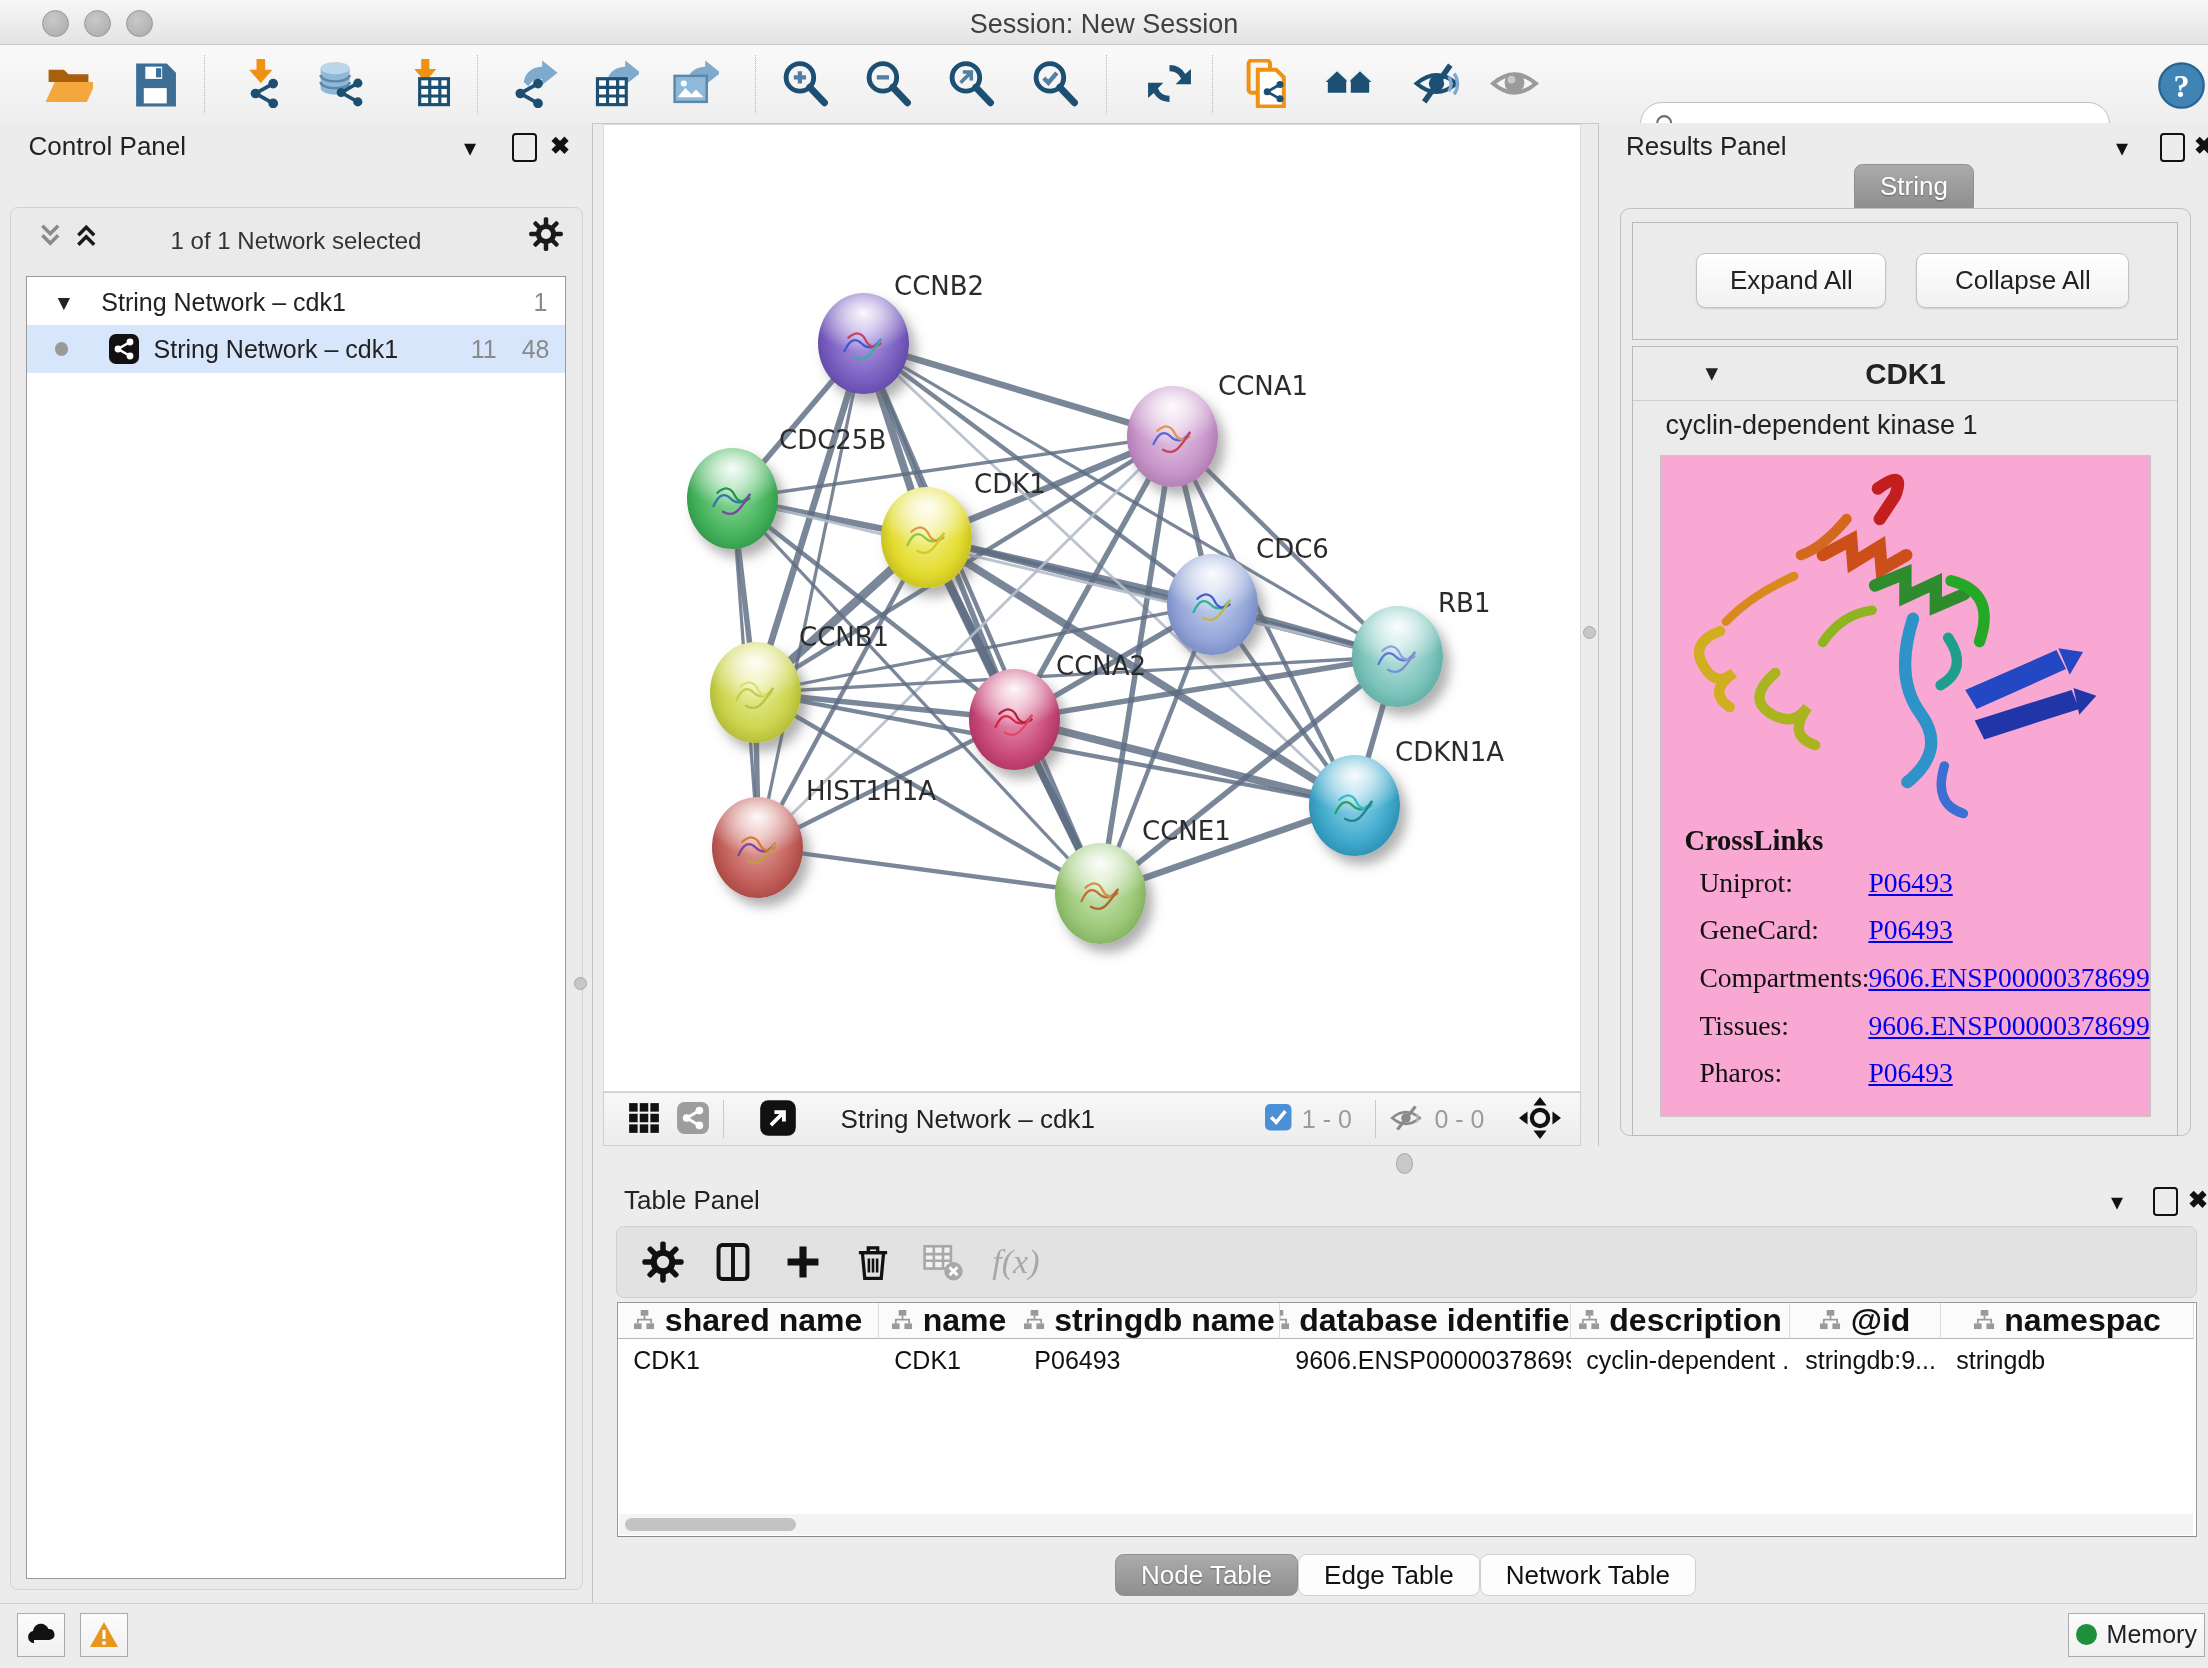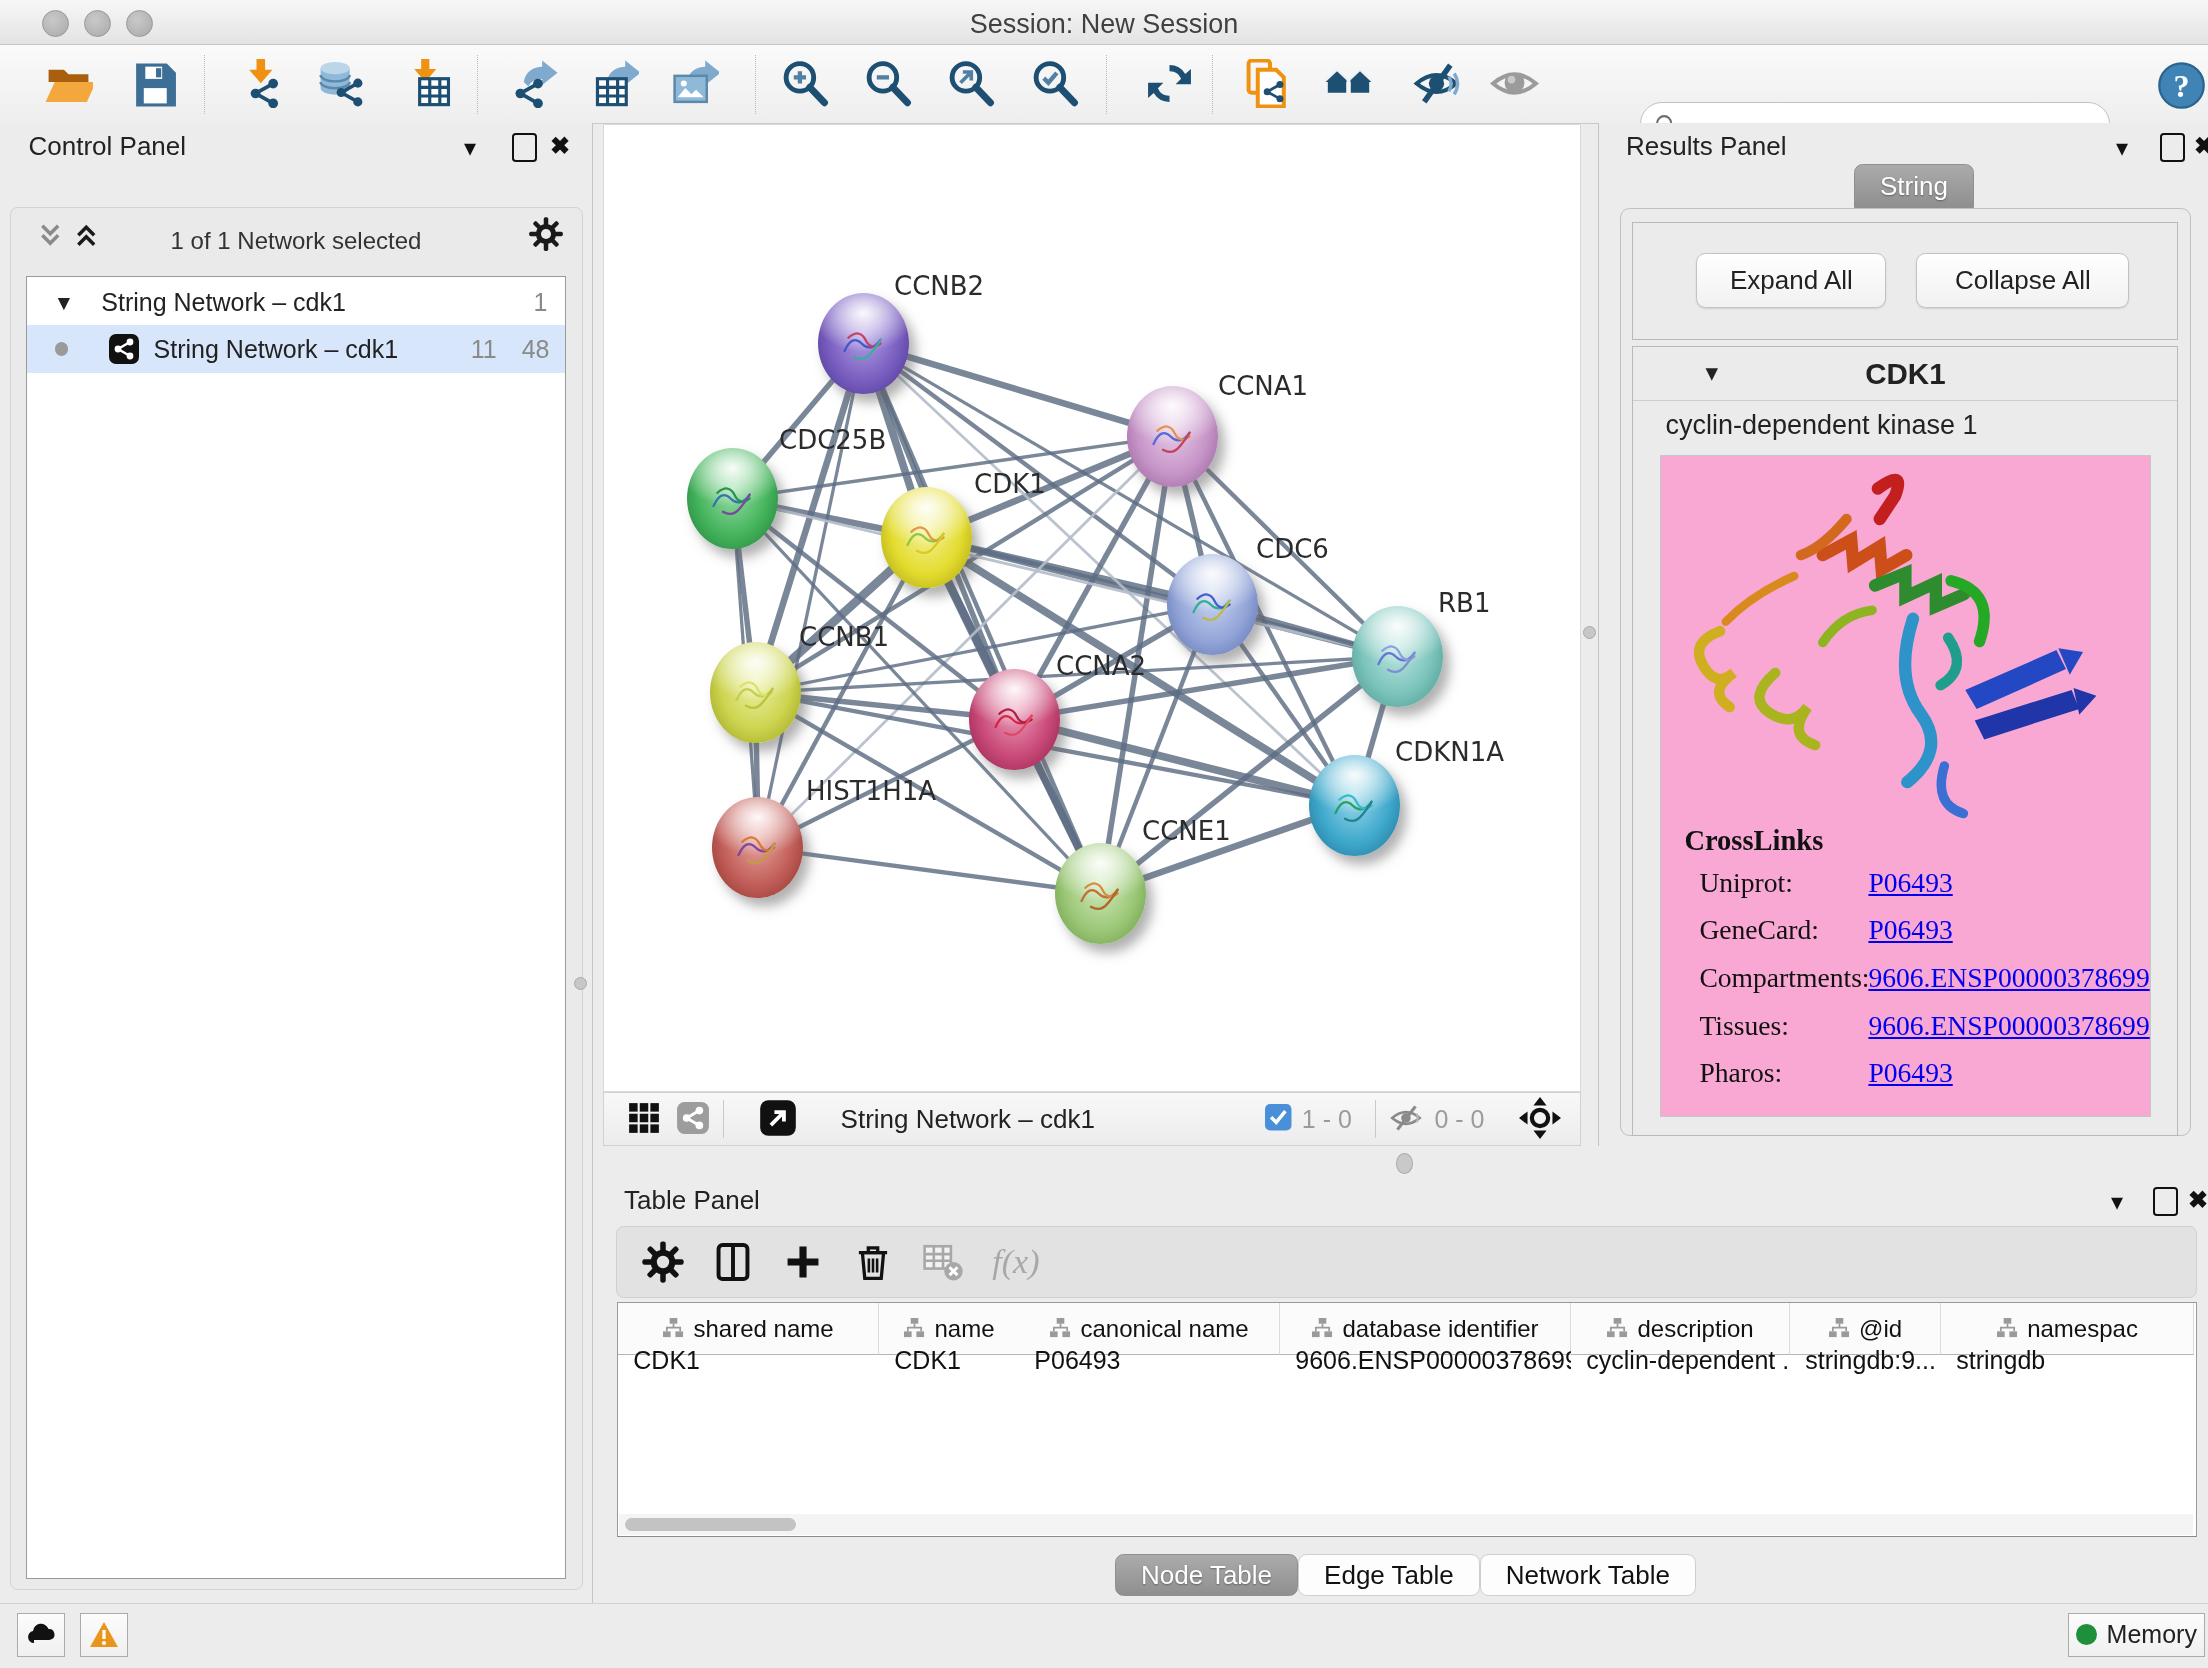--- a/index.html
+++ b/index.html
@@ -81,23 +81,23 @@
   
   #table-panel{left:603px;top:1177px;width:1605px;height:371px;background:#ececec;}
   #tp-toolbar{position:absolute;left:13.3px;top:49px;width:1579px;height:70px;
     background:#e2e2e2;border:1px solid #d0d0d0;border-radius:7.6px;display:flex;align-items:center;}
   .tp-icon{width:49px;height:49px;margin-left:21px;display:flex;align-items:center;
     justify-content:center;cursor:pointer;}
   #tp-fx{font-family:"Liberation Serif",serif;font-style:italic;font-size:34px;color:#a8a8a8;
     margin-left:25px;cursor:default;}
   #tp-table{position:absolute;left:14.3px;top:125px;width:1578px;height:233px;background:#fff;
     border:1px solid #9a9a9a;border-bottom:1.9px solid #8a8a8a;}
-  .th{position:absolute;top:0;height:52px;display:flex;align-items:center;justify-content:center;
-    font-size:24px;color:#111;background:#fbfbfb;border-right:1px solid #dcdcdc;
-    border-bottom:1px solid #b5b5b5;box-sizing:border-box;overflow:hidden;white-space:nowrap;}
+  .th{position:absolute;top:0;height:36px;display:flex;align-items:center;justify-content:center;
+    font-size:32px;color:#111;background:#fbfbfb;border-right:1px solid #dcdcdc;
+    border-bottom:1px solid #b5b5b5;box-sizing:border-box;overflow:hidden;white-space:nowrap;font-weight:bold;}
   .th svg{width:21px;height:21px;margin-right:9.5px;flex:none;}
   .td{position:absolute;top:38px;height:38px;display:flex;align-items:center;font-size:25px;
     color:#111;padding-left:15px;box-sizing:border-box;white-space:nowrap;overflow:hidden;}
   #tp-scroll{position:absolute;left:1px;bottom:1px;width:1574px;height:21px;background:#f4f4f4;}
   #tp-thumb{position:absolute;left:5.7px;top:3.8px;width:171px;height:13.3px;background:#c3c3c3;border-radius:6.7px;}
   #tp-tabs{position:absolute;left:0;top:377px;width:100%;display:flex;justify-content:center;}
   
   #statusbar{left:0;top:1603px;width:2208px;height:66px;background:#ececec;border-top:1px solid #d2d2d2;}
   .sb-btn{position:absolute;top:8.6px;height:42px;background:linear-gradient(#fcfcfc,#f0f0f0);
     border:1.4px solid #ababab;display:flex;align-items:center;justify-content:center;cursor:pointer;}
@@ -740,21 +740,21 @@
         </div>
         <div class="th" style="left: 401px; width: 261px;">
           <svg viewBox="0 0 22 22">
             <g fill="#9a9a9a">
               <rect x="7" y="0" width="8" height="6"></rect>
               <rect x="0" y="14" width="8" height="6"></rect>
               <rect x="13" y="14" width="8" height="6"></rect>
               <path d="M11 6v4M4 14v-4h14v4" stroke="#9a9a9a" stroke-width="1.8" fill="none"></path>
             </g>
           </svg>
-          <span>canonical name</span>
+          <span>stringdb name</span>
         </div>
         <div class="th" style="left: 662px; width: 291px;">
           <svg viewBox="0 0 22 22">
             <g fill="#9a9a9a">
               <rect x="7" y="0" width="8" height="6"></rect>
               <rect x="0" y="14" width="8" height="6"></rect>
               <rect x="13" y="14" width="8" height="6"></rect>
               <path d="M11 6v4M4 14v-4h14v4" stroke="#9a9a9a" stroke-width="1.8" fill="none"></path>
             </g>
           </svg>

